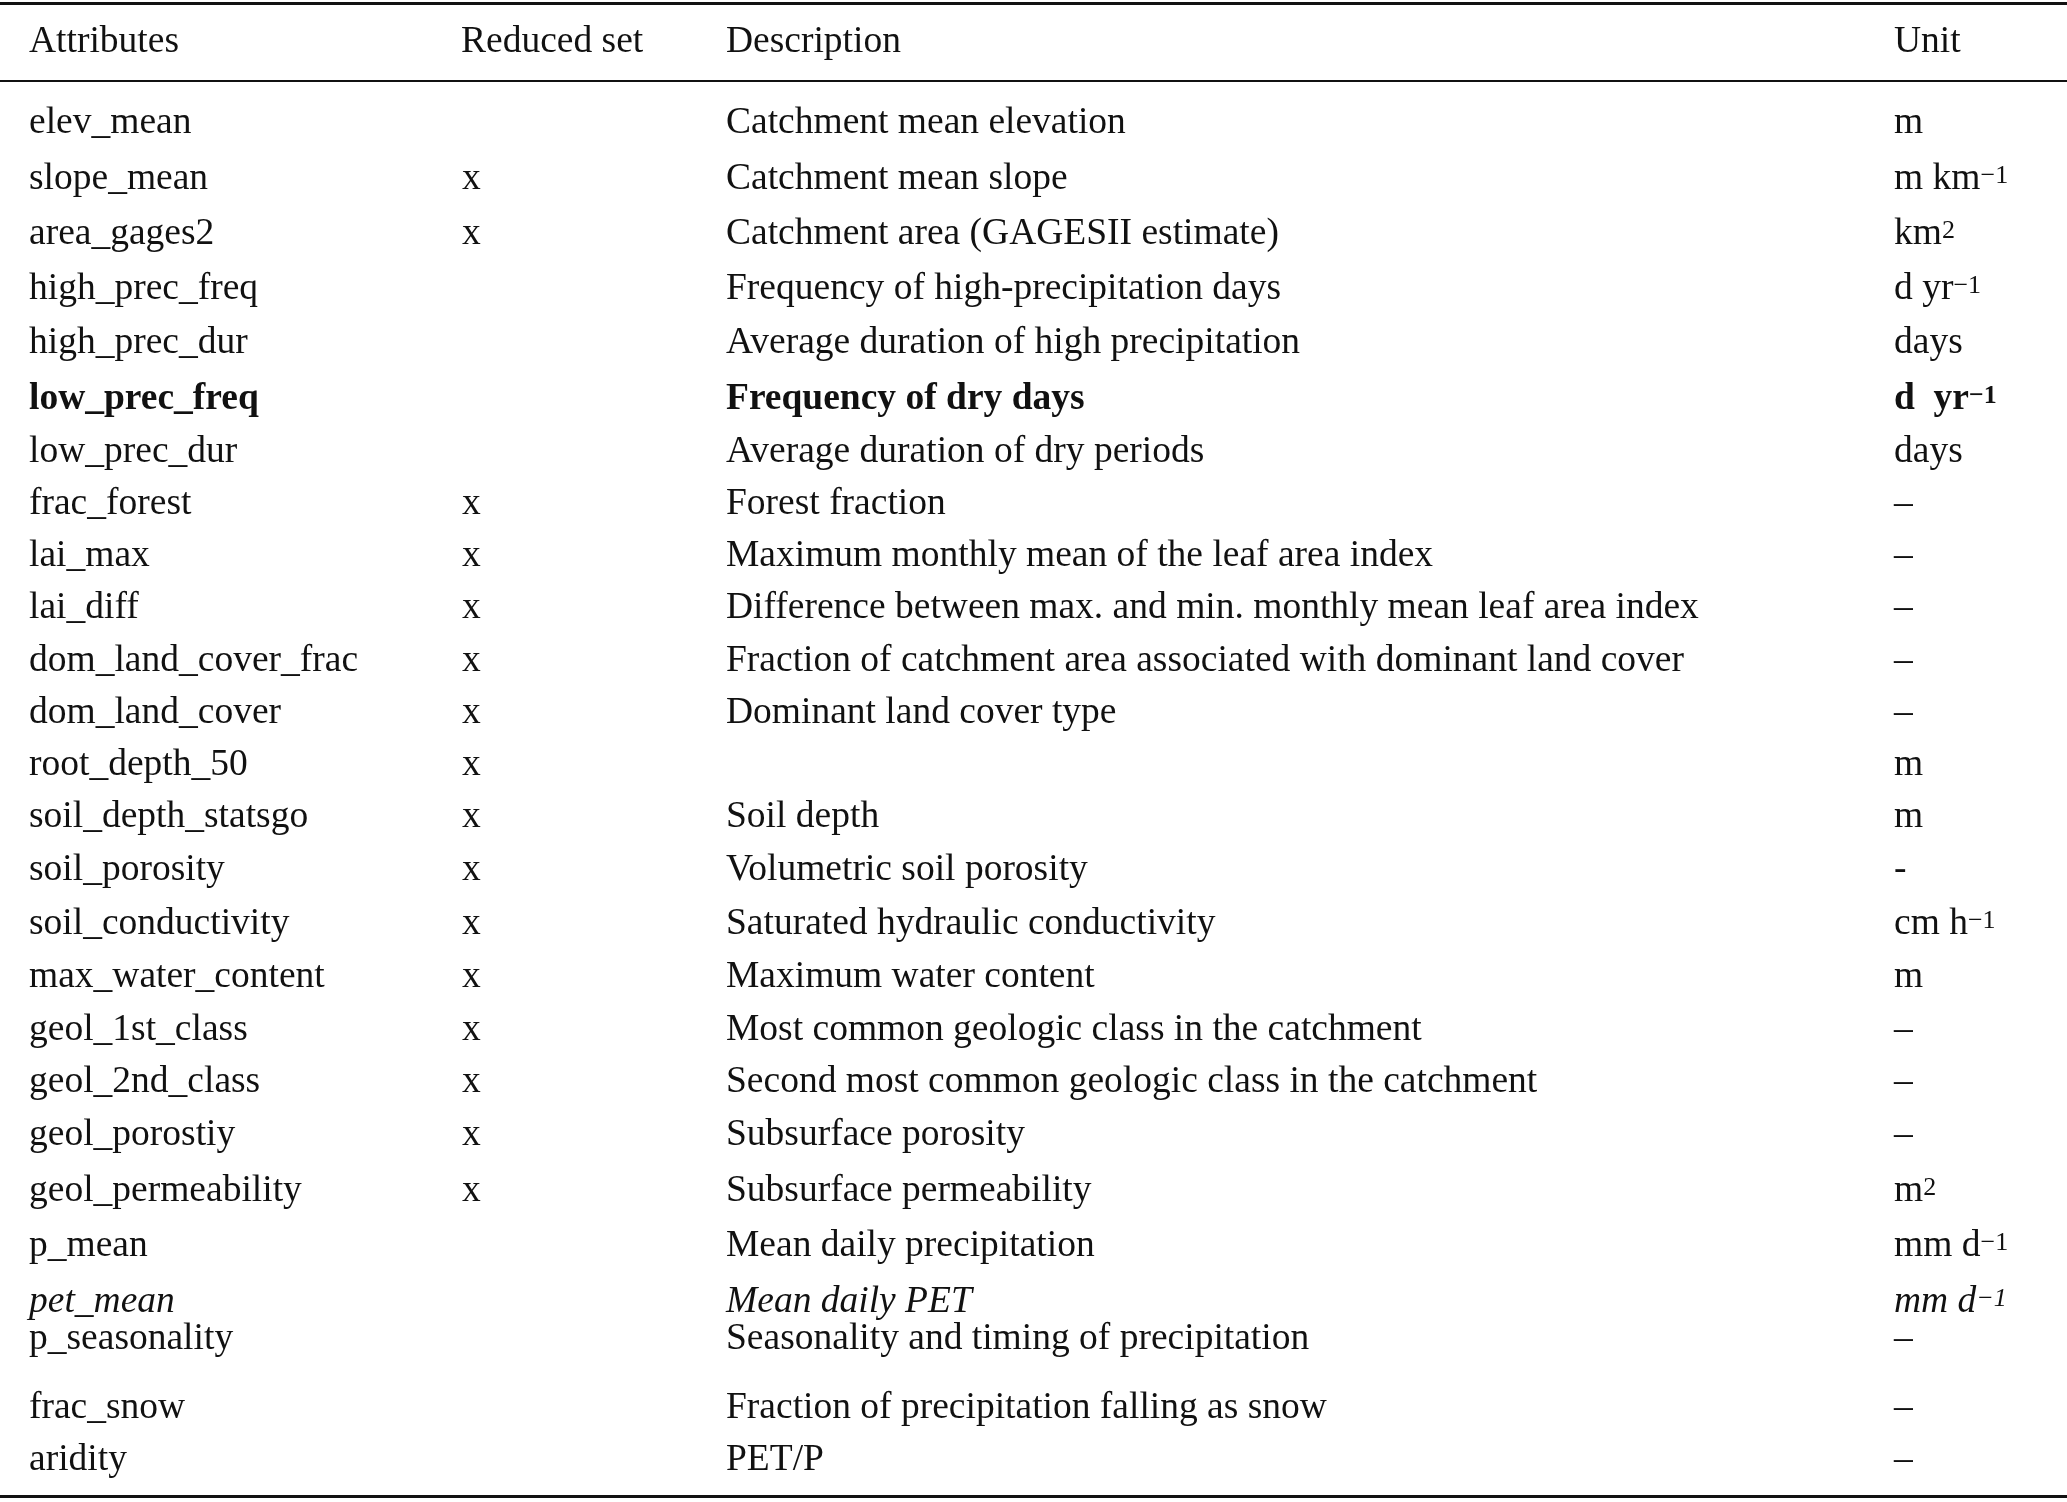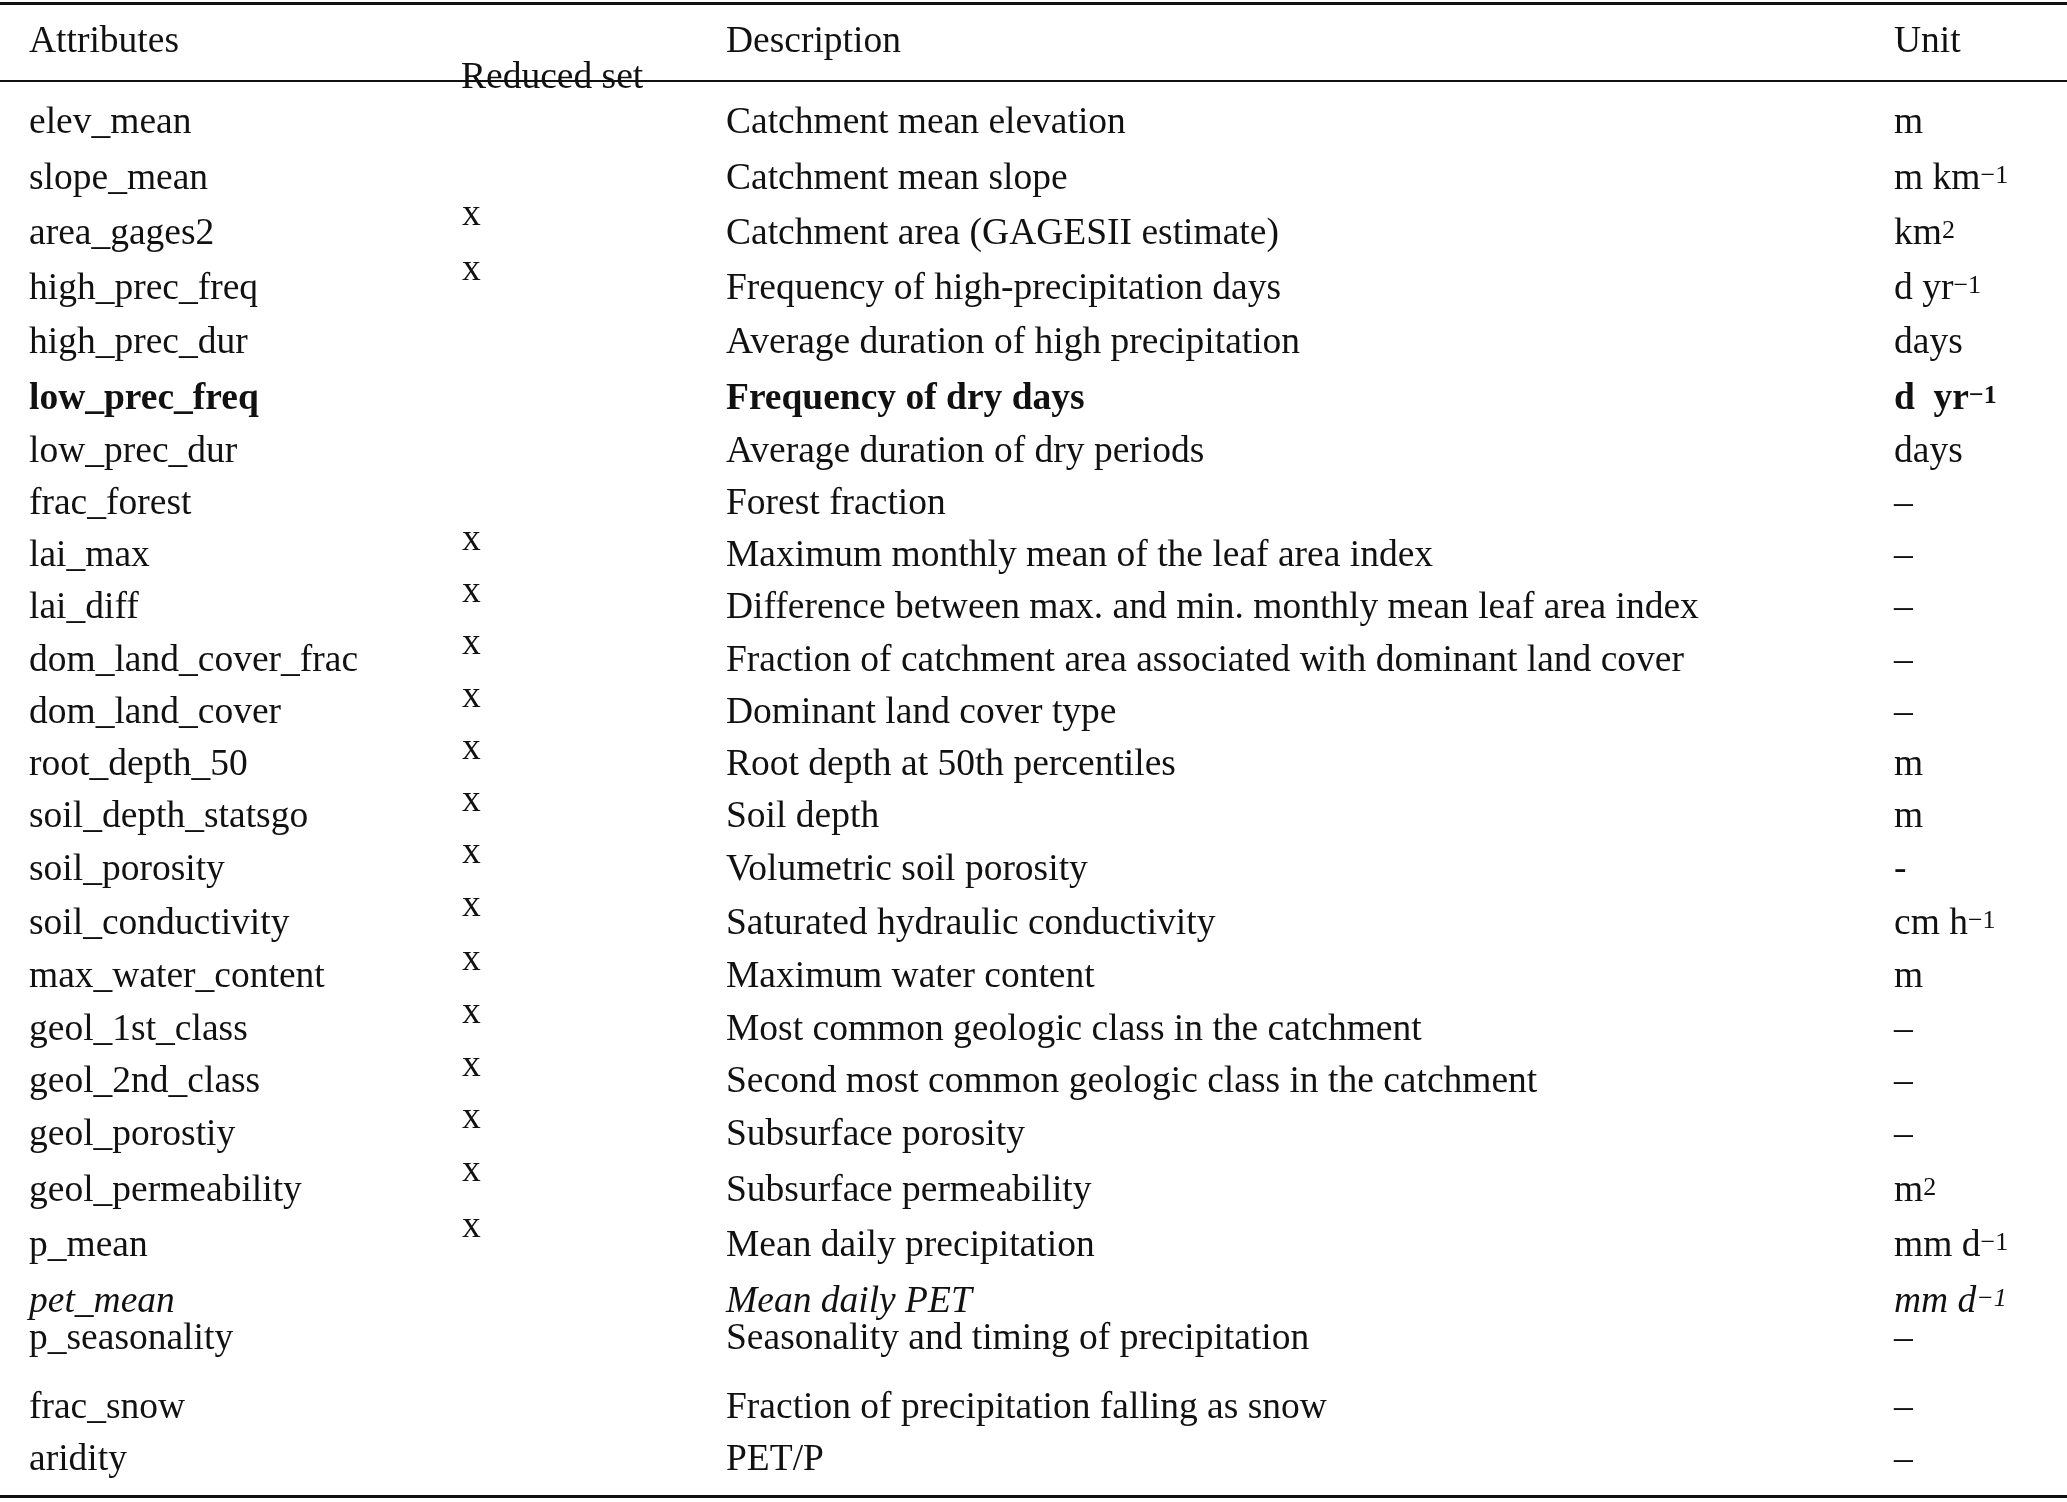--- a/index.html
+++ b/index.html
@@ -44,21 +44,21 @@
     top: 0;
     height: 100%;
     display: flex;
     align-items: center;
     white-space: nowrap;
     font-size: 37.5px;
     line-height: 1;
     letter-spacing: 0;
   }
   .c-attr { left: 29px; }
-  .c-red  { left: 461px; margin-top: 36px; }
+  .c-red  { left: 461px; }
   .c-desc { left: 726px; }
   .c-unit { left: 1894px; }
   .c-red.body-cell { left: 462px; }
   sup {
     font-size: 26px;
     position: relative;
     top: -6px;
     vertical-align: super;
     line-height: 0;
   }
@@ -200,21 +200,20 @@
         <div class="cell c-desc">Dominant land cover type</div>
         <div class="cell c-unit">
           <span class="unit-wrap">
             <span style="white-space: pre;">–</span>
           </span>
         </div>
       </div>
       <div class="row" style="top: 736px;">
         <div class="cell c-attr">root_depth_50</div>
         <div class="cell c-red body-cell">x</div>
-        <div class="cell c-desc">Root depth at 50th percentiles</div>
         <div class="cell c-unit">
           <span class="unit-wrap">
             <span style="white-space: pre;">m</span>
           </span>
         </div>
       </div>
       <div class="row" style="top: 788px;">
         <div class="cell c-attr">soil_depth_statsgo</div>
         <div class="cell c-red body-cell">x</div>
         <div class="cell c-desc">Soil depth</div>

